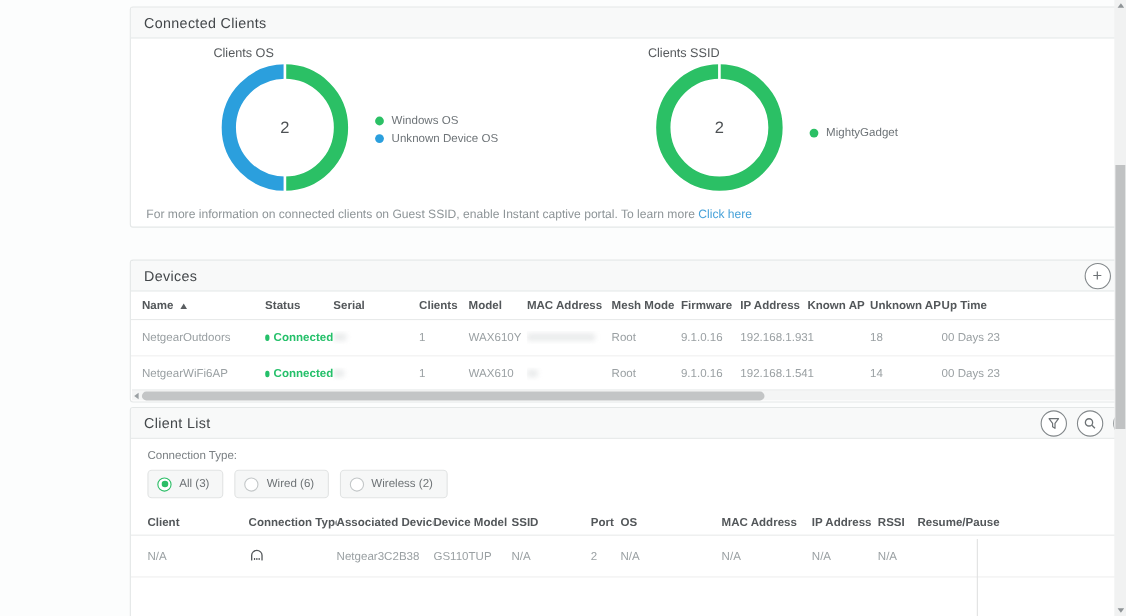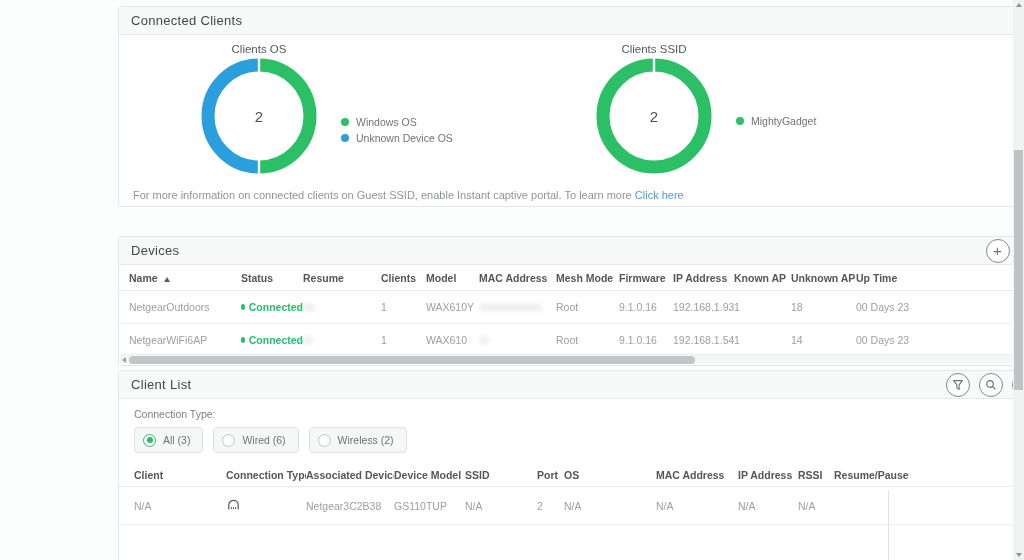--- a/index.html
+++ b/index.html
@@ -16,21 +16,21 @@
   }
   .card-header {
     height:28px; background:#f8f9f9; border-bottom:1px solid #e7e9e9;
     display:flex; align-items:center; padding:0 12px;
   }
   .card-title { font-size:13px; color:#43474a; letter-spacing:.3px; }
 
   
   #card-clients { top:6px; height:201px; }
   .clients-body { position:relative; height:172px; }
-  .chart-title { position:absolute; top:8px; width:130px; text-align:center; font-size:11.5px; color:#55595c; }
+  .chart-title { position:absolute; top:8px; width:130px; text-align:left; font-size:11.5px; color:#55595c; }
   .donut-wrap { position:absolute; width:116px; height:116px; }
   .donut-center { position:absolute; left:0; top:0; width:116px; height:116px; display:flex; align-items:center; justify-content:center; font-size:15px; color:#4d5154; }
   .legend { position:absolute; display:flex; flex-direction:column; gap:4px; }
   .legend-item { display:flex; align-items:center; gap:7px; }
   .legend-dot { width:8px; height:8px; border-radius:50%; flex:0 0 auto; }
   .legend-label { font-size:10.5px; color:#6e7478; white-space:nowrap; }
   .note { position:absolute; left:14px; top:154px; font-size:11px; color:#8e9598; }
   .note a { color:#47a2d9; text-decoration:none; }
 
   
@@ -97,21 +97,21 @@
     <div class="chart-title" style="left:75px;">Clients OS</div>
     <div class="donut-wrap" style="left:82px; top:23px;">
       <svg width="116" height="116" viewBox="0 0 116 116">
         <path d="M58 7 A51 51 0 0 1 58 109" fill="none" stroke-width="13" stroke="#2bc065"></path>
         <path d="M58 109 A51 51 0 0 1 58 7" fill="none" stroke-width="13" stroke="#2b9fdd"></path>
         <rect x="56.8" y="0" width="2.4" height="14" fill="#ffffff"></rect>
         <rect x="56.8" y="102" width="2.4" height="14" fill="#ffffff"></rect>
       </svg>
       <div class="donut-center">2</div>
     </div>
-    <div class="legend" style="left:222px; top:69px;margin-top:12px;">
+    <div class="legend" style="left:222px; top:69px;">
       <div class="legend-item">
         <span class="legend-dot" style="background:#2bc065"></span>
         <span class="legend-label">Windows OS</span>
       </div>
       <div class="legend-item">
         <span class="legend-dot" style="background:#2b9fdd"></span>
         <span class="legend-label">Unknown Device OS</span>
       </div>
     </div>
 
@@ -144,21 +144,21 @@
       <div class="circle-btn">
           <span class="plus-glyph">+</span>
         </div>
       <span class="dots">···</span>
     </div>
   </div>
 
   <div class="dt-grid dt-head">
     <div class="cell"><span>Name</span><span class="sort-asc"></span></div>
     <div class="cell">Status</div>
-    <div class="cell">Resume</div>
+    <div class="cell">Serial</div>
     <div class="cell">Clients</div>
     <div class="cell">Model</div>
     <div class="cell">MAC Address</div>
     <div class="cell">Mesh Mode</div>
     <div class="cell">Firmware</div>
     <div class="cell">IP Address</div>
     <div class="cell">Known AP</div>
     <div class="cell">Unknown AP</div>
     <div class="cell">Up Time</div>
   </div>

